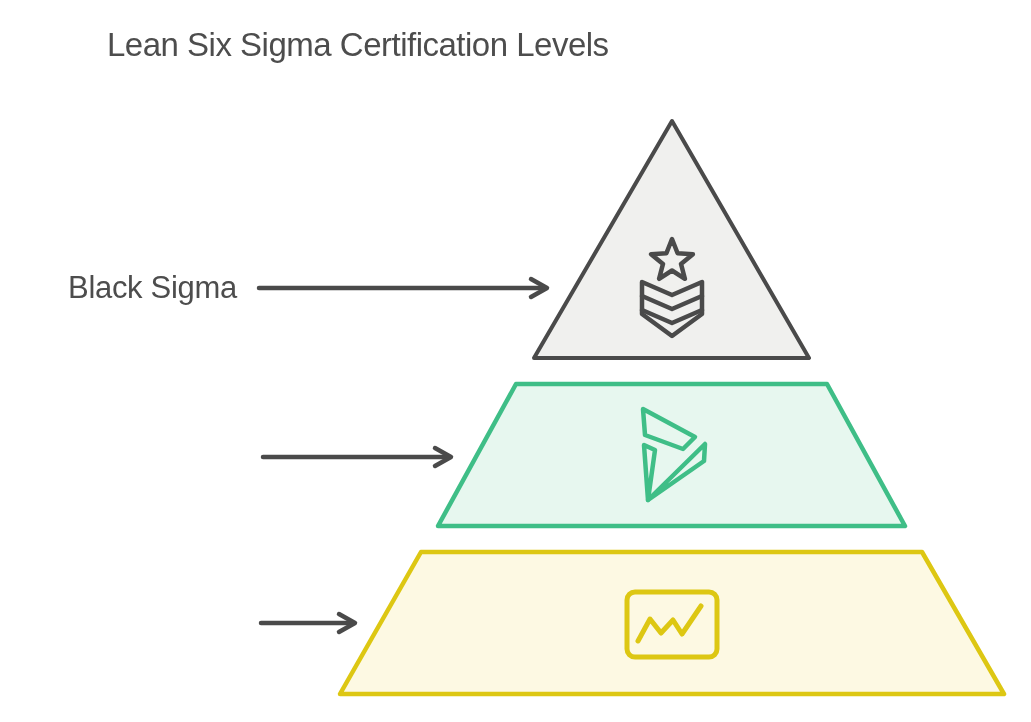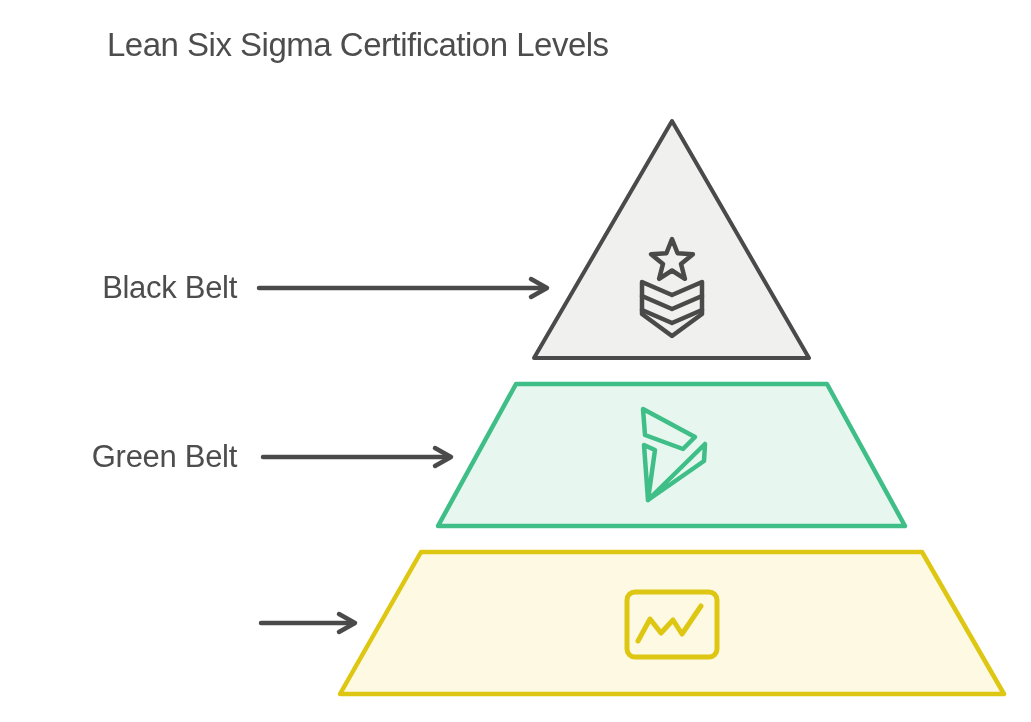--- a/index.html
+++ b/index.html
@@ -122,18 +122,17 @@
     <g>
       <line class="arrow" x1="263" y1="457" x2="448" y2="457"></line>
       <polyline class="arrow" points="435,448 451,457 435,466"></polyline>
     </g>
     <g>
       <line class="arrow" x1="261" y1="623" x2="352" y2="623"></line>
       <polyline class="arrow" points="339,614 355,623 339,632"></polyline>
     </g>
   </svg>
 
-  <div class="level-label label-black">Black Belt</div>
+  <div class="level-label label-black">Black Sigma</div>
 
-  <div class="level-label label-green">Green Belt</div>
 
 
 </div>
 
 </body></html>

